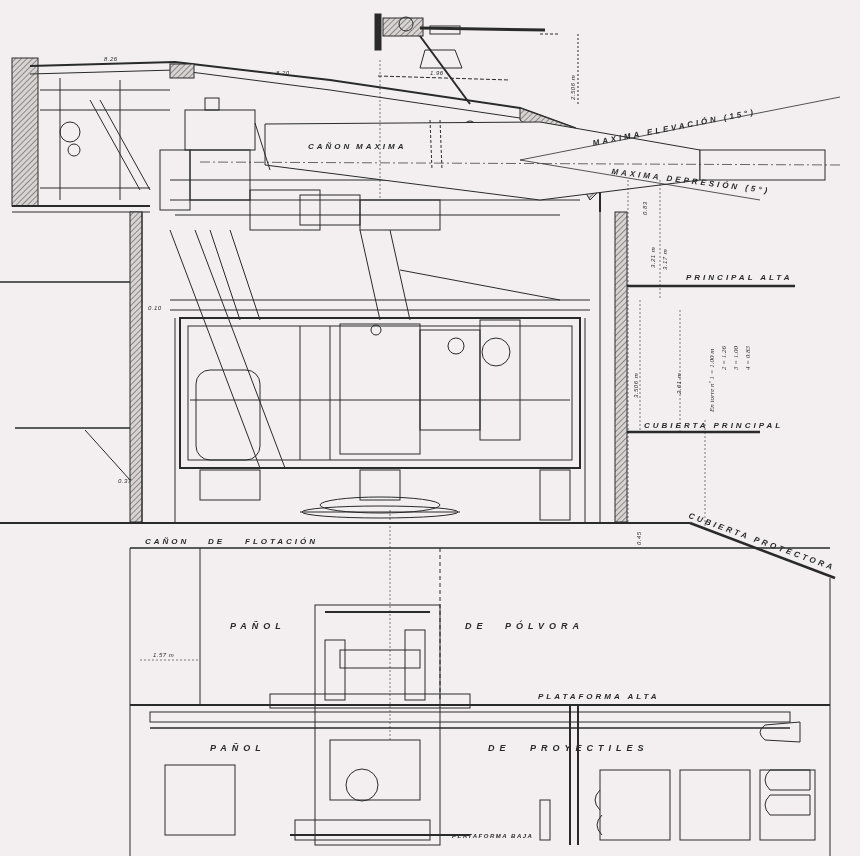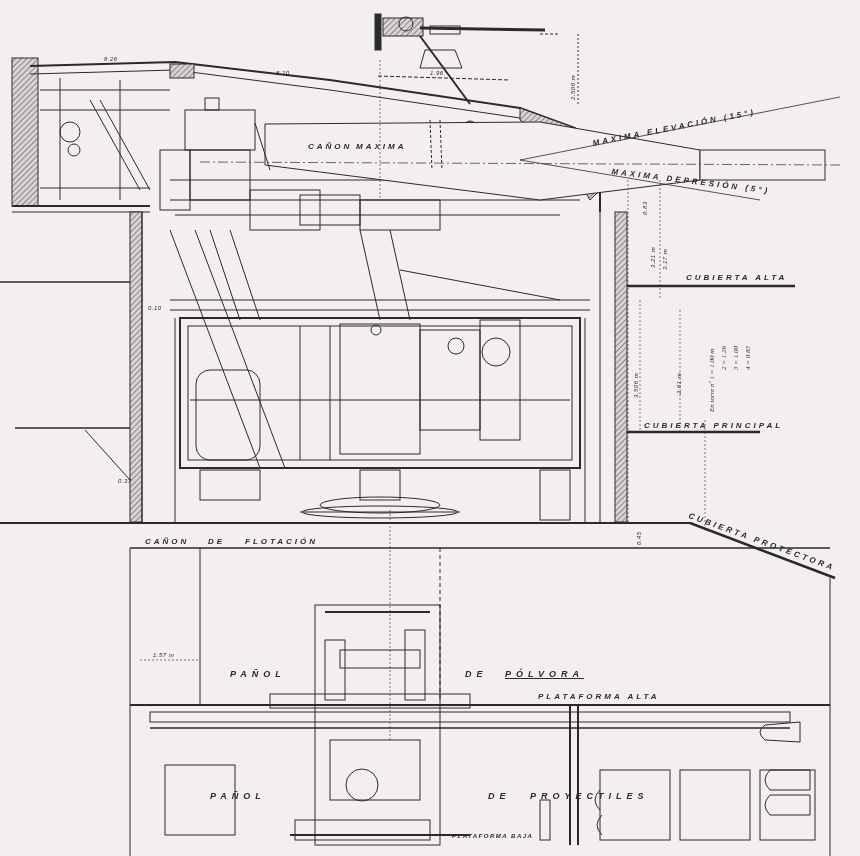--- a/index.html
+++ b/index.html
@@ -14,21 +14,21 @@
     position: absolute;
     font-family: "Liberation Sans", sans-serif;
     font-style: italic;
     font-weight: bold;
     color: #2a2a2a;
     letter-spacing: 3px;
     white-space: nowrap;
     font-size: 8px;
     line-height: 1;
   }
-  .lbl.big { font-size: 9px; letter-spacing: 5px; margin-top: 48px; }
+  .lbl.big { font-size: 9px; letter-spacing: 5px; }
   .lbl.dim { font-size: 6px; letter-spacing: 0.5px; font-weight: normal; }
   .rot { transform-origin: left top; }
   .note {
     position: absolute;
     font-family: "Liberation Serif", serif;
     font-style: italic;
     font-size: 7px;
     color: #333;
     transform: rotate(-90deg);
     transform-origin: left top;
@@ -216,31 +216,31 @@
     </g>
   </g>
 </svg>
 
 <span class="lbl" style="left:300px;top:143px;padding-left:8px;">CAÑON</span>
 <span class="lbl" style="left:356px;top:143px;">MAXIMA</span>
 
 <span class="lbl rot" style="left:592px;top:140px;transform:rotate(-11deg);">MAXIMA ELEVACIÓN (15°)</span>
 <span class="lbl rot" style="left:612px;top:168px;transform:rotate(7deg);">MAXIMA DEPRESIÓN (5°)</span>
 
-<span class="lbl" style="left:686px;top:274px;">CUBIERTA ALTA</span>
+<span class="lbl" style="left:686px;top:274px;">PRINCIPAL ALTA</span>
 <span class="lbl" style="left:644px;top:422px;">CUBIERTA PRINCIPAL</span>
 <span class="lbl rot" style="left:690px;top:512px;transform:rotate(20deg);">CUBIERTA PROTECTORA</span>
 
 <span class="lbl" style="left:145px;top:538px;">CAÑON</span>
 <span class="lbl" style="left:208px;top:538px;">DE</span>
 <span class="lbl" style="left:227px;top:538px;margin-left:18px;">FLOTACIÓN</span>
 
 <span class="lbl big" style="left:230px;top:622px;">PAÑOL</span>
 <span class="lbl big" style="left:465px;top:622px;">DE</span>
-<span class="lbl big" style="left:505px;top:622px;text-decoration:underline;">PÓLVORA</span>
+<span class="lbl big" style="left:505px;top:622px;">PÓLVORA</span>
 
 <span class="lbl" style="left:538px;top:693px;">PLATAFORMA ALTA</span>
 
 <span class="lbl big" style="left:210px;top:744px;">PAÑOL</span>
 <span class="lbl big" style="left:488px;top:744px;">DE</span>
 <span class="lbl big" style="left:530px;top:744px;">PROYECTILES</span>
 
 <span class="lbl" style="left:452px;top:833px;font-size:6px;letter-spacing:1.5px;">PLATAFORMA BAJA</span>
 
 <span class="lbl dim" style="left:104px;top:56px;">8.26</span>

